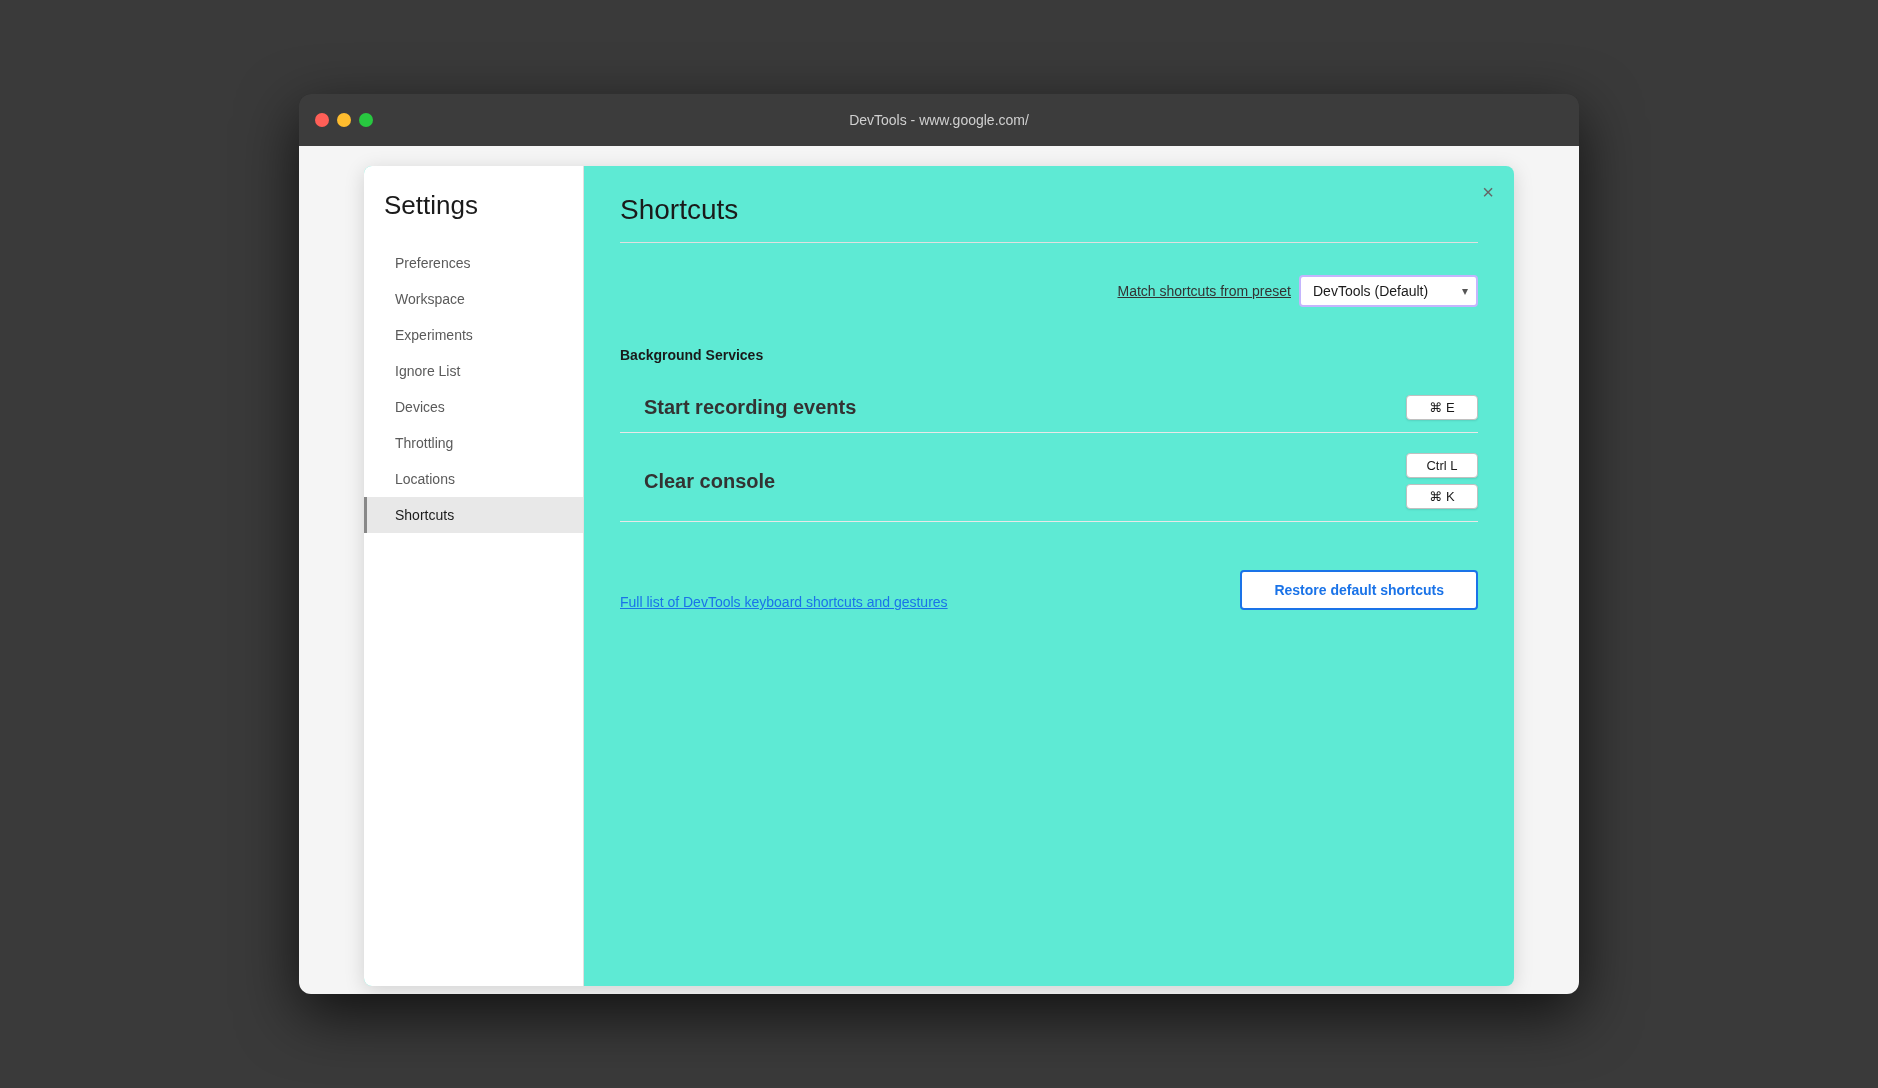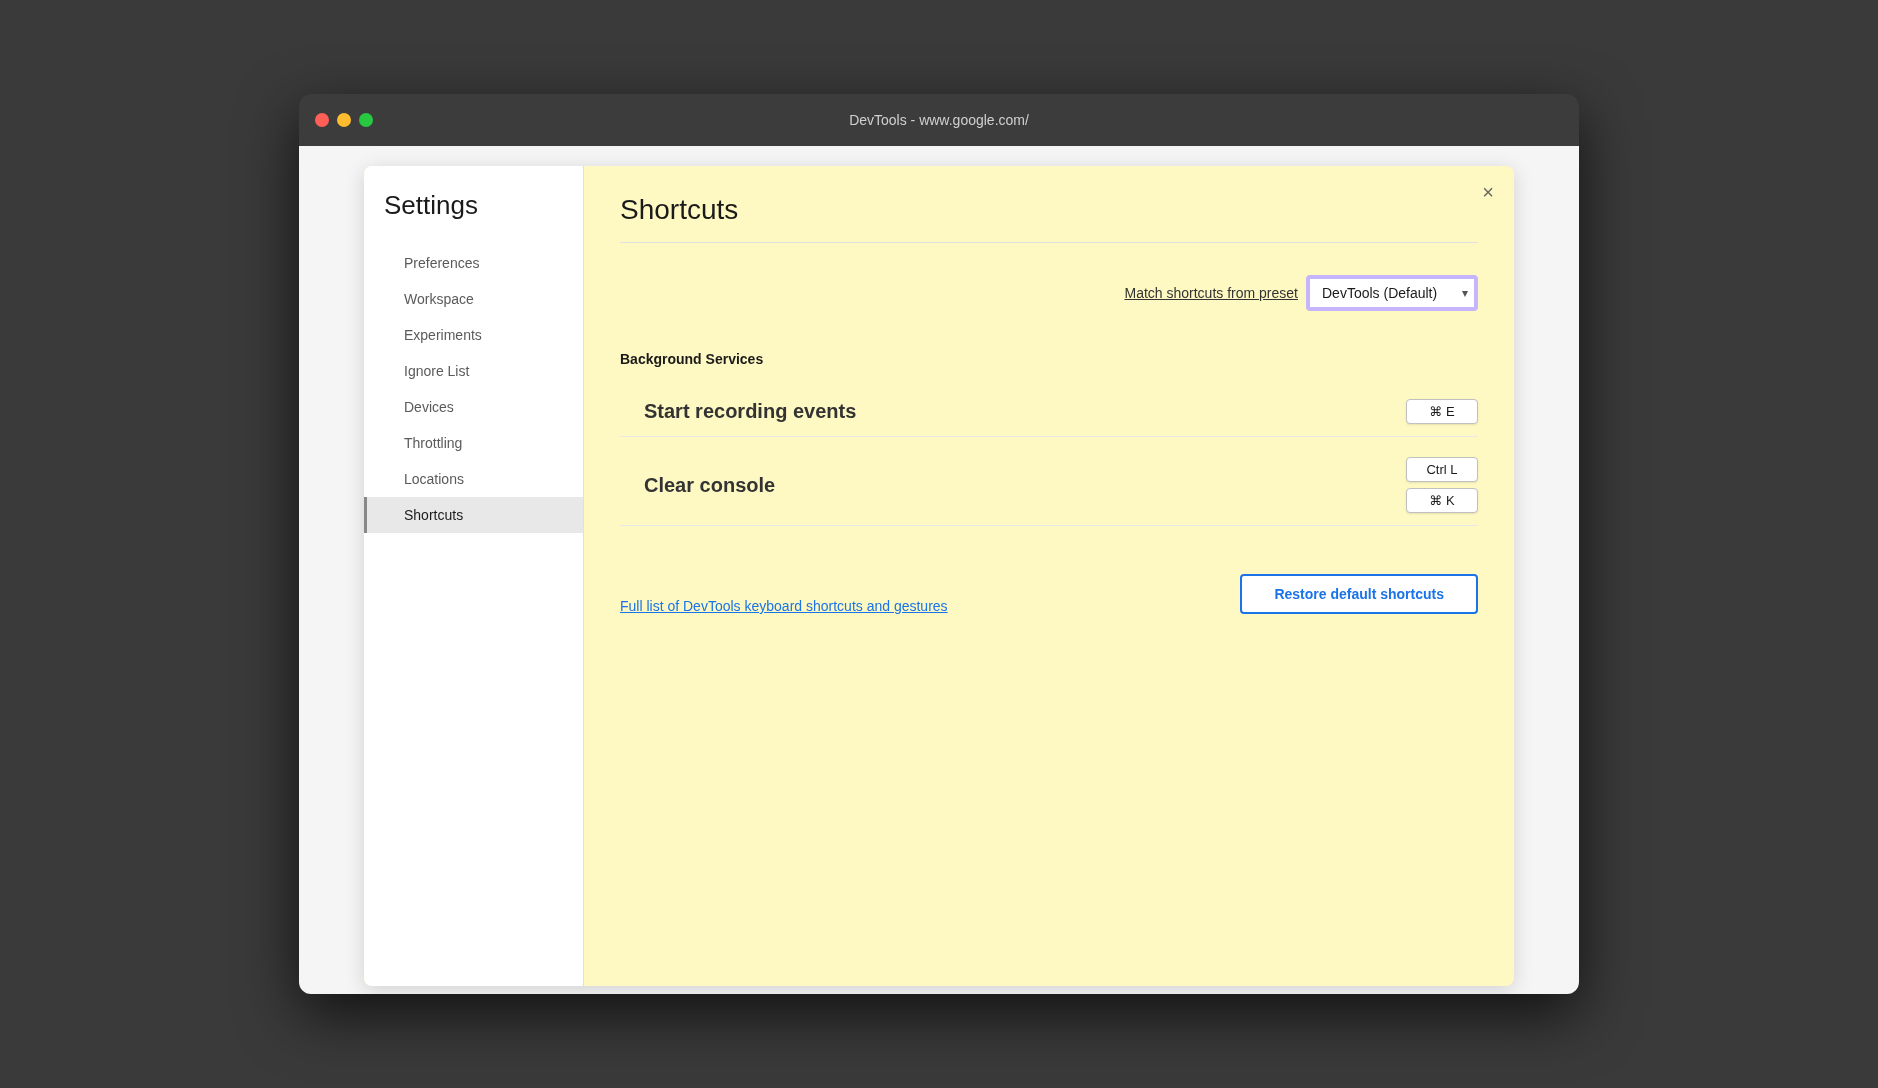--- a/index.html
+++ b/index.html
@@ -59,21 +59,21 @@
     }
 
     .window-content {
       flex: 1;
       background: #f5f5f5;
       margin: 0;
       overflow: hidden;
     }
 
     .settings-dialog {
-      background: #fef9c3;
+      background: #5eead4;
       margin: 20px auto;
       width: 1150px;
       height: 820px;
       border-radius: 8px;
       box-shadow: 0 4px 20px rgba(0,0,0,0.15);
       display: flex;
       overflow: hidden;
       position: relative;
     }
 
@@ -86,21 +86,21 @@
     }
 
     .sidebar-title {
       font-size: 26px;
       font-weight: 400;
       color: #1a1a1a;
       padding: 0 20px 24px 20px;
     }
 
     .sidebar-item {
-      padding: 10px 37px;
+      padding: 10px 28px;
       font-size: 14px;
       color: #5a5a5a;
       cursor: pointer;
       border-left: 3px solid transparent;
     }
 
     .sidebar-item.active {
       background: #e8e8e8;
       color: #1a1a1a;
       font-weight: 500;
@@ -150,23 +150,23 @@
       font-size: 14px;
       color: #333;
       margin-right: 8px;
       text-decoration: underline;
     }
 
     .preset-select {
       appearance: none;
       -webkit-appearance: none;
       background: #ffffff;
-      border: 4px solid #c4b5fd;
+      border: 2px solid #c4b5fd;
       border-radius: 4px;
-      padding: 6px 33px 6px 12px;
+      padding: 6px 44px 6px 12px;
       font-size: 14px;
       color: #1a1a1a;
       cursor: pointer;
       position: relative;
     }
 
     .select-wrapper {
       position: relative;
       display: inline-block;
     }

